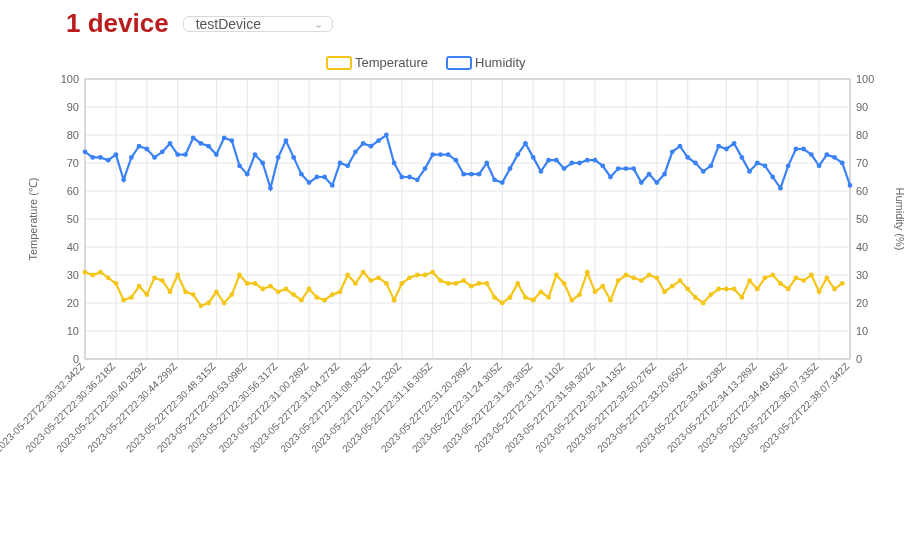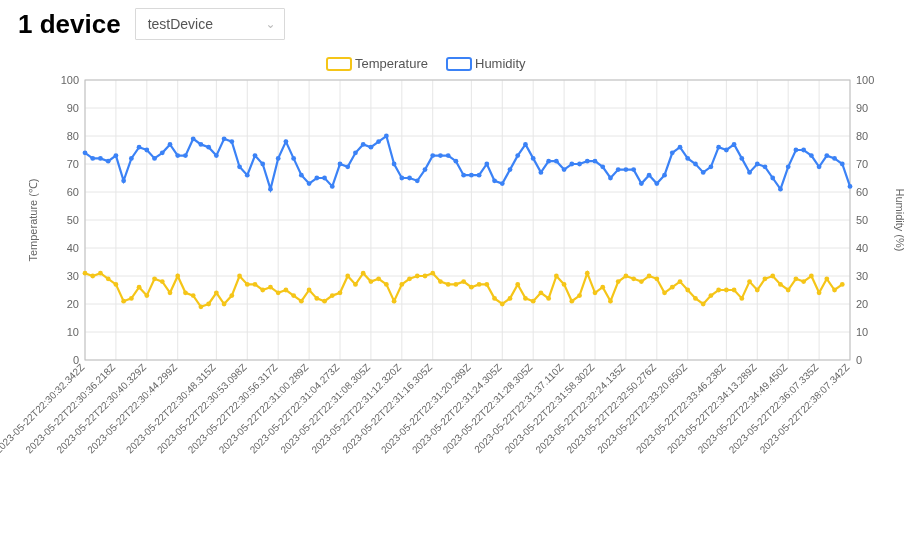--- a/index.html
+++ b/index.html
@@ -12,28 +12,29 @@
   }
   .header {
     display: flex;
     align-items: center;
     padding: 8px 18px 0 18px;
     gap: 14px;
   }
   .device-count {
     font-size: 26px;
     font-weight: 700;
-    color: #000000;
+    color: #b91c1c;
+    margin-left: 48px;
   }
   .select {
     display: flex;
     align-items: center;
     border: 1px solid #d9d9d9;
-    border-radius: 1px;
-    height: 32px;
+    border-radius: 6px;
+    height: 16px;
     padding: 0 8px 0 12px;
     font-size: 14px;
     color: #555;
     min-width: 150px;
     justify-content: space-between;
     cursor: pointer;
     background: #fff;
   }
   .select .chev {
     color: #bbb;

